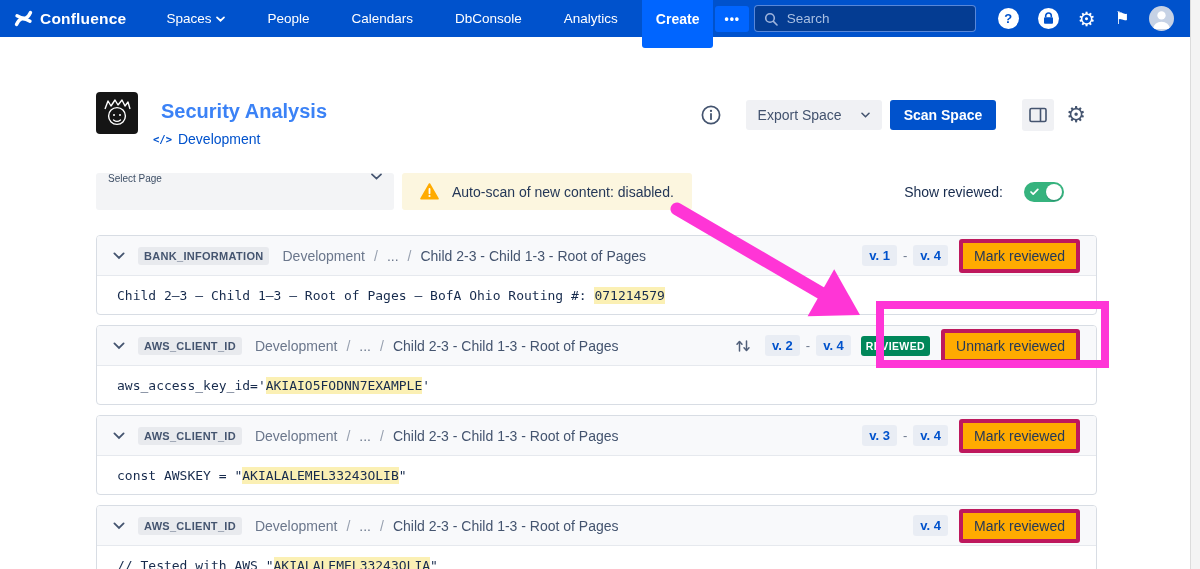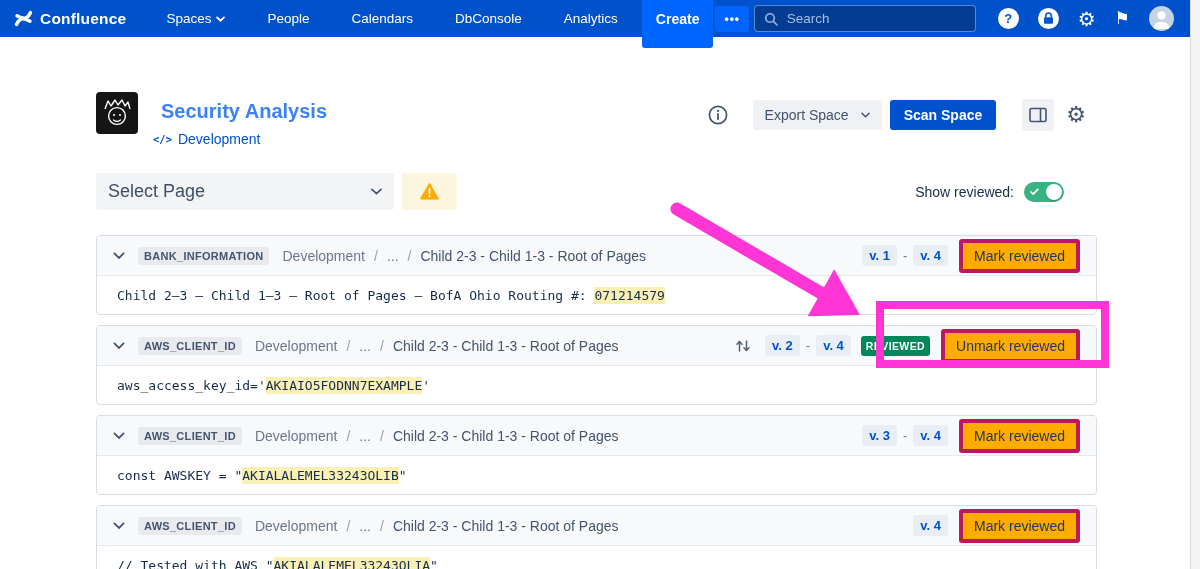--- a/index.html
+++ b/index.html
@@ -63,47 +63,47 @@
   .space-link {
     display:flex; align-items:center; gap:6px; margin-top:3px;
     color:var(--link-blue,#0052CC); font-size:14px; text-decoration:none; cursor:pointer;
   }
   .code-icon { font-family:"DejaVu Sans Mono", monospace; font-size:10.5px; font-weight:700; }
   .header-actions { margin-left:auto; display:flex; align-items:center; margin-top:7px; padding-right:11px; }
   .info-btn { cursor:pointer; margin-right:24px; }
   .btn-subtle {
     background:#F0F1F4; color:#42526E; border:none; border-radius:3px; cursor:pointer;
     font-family:inherit; font-size:14px; font-weight:500; padding:7px 12px;
-    display:flex; align-items:center; gap:12px;
+    display:flex; align-items:center; gap:19px;
   }
   .btn-primary {
     background:var(--nav-blue,#0052CC); color:#fff; border:none; border-radius:3px; cursor:pointer;
     font-family:inherit; font-size:14px; font-weight:600; padding:7px 14px; margin-left:8px;
   }
   .icon-btn {
     width:32px; height:32px; background:#F0F1F4; border:none; border-radius:3px; cursor:pointer;
     display:flex; align-items:center; justify-content:center; margin-left:26px;
   }
   .gear-btn {
     background:transparent; border:none; cursor:pointer; margin-left:12px; padding:0;
     color:#44546F; font-size:22px;
   }
 
   
   .filter-row { margin-top:26px; display:flex; align-items:center; }
   .select-page {
     width:298px; height:37px; background:#F3F4F6; border-radius:3px; cursor:pointer;
-    display:flex; align-items:center; padding:0 12px; color:#3E4F66; font-size:18px;
+    display:flex; padding:0 12px; color:#3E4F66; font-size:10px;
   }
   .select-page .chev-right { margin-left:auto; }
   .warning-banner {
     margin-left:8px; height:37px; background:var(--warning-bg,#FCF6DF); border-radius:3px;
     display:flex; align-items:center; gap:13px; padding:0 18px; font-size:14px; color:#253858;
   }
-  .show-reviewed { margin-left:auto; display:flex; align-items:center; gap:10px; font-size:14px; color:#172B4D; padding-right:33px; }
+  .show-reviewed { margin-left:auto; display:flex; align-items:center; gap:21px; font-size:14px; color:#172B4D; padding-right:33px; }
   .toggle {
     position:relative; width:40px; height:20px; border-radius:10px;
     background:var(--toggle-green,#36B37E); cursor:pointer;
   }
   .toggle .knob {
     position:absolute; right:2px; top:2px; width:16px; height:16px; border-radius:50%;
     background:#fff; box-shadow:0 1px 1px rgba(9,30,66,.25);
   }
   .toggle svg { position:absolute; left:6px; top:6px; }
 
@@ -284,20 +284,21 @@
       </span>
     </div>
     <div class="warning-banner">
       <span>
         <svg width="19" height="17" viewBox="0 0 19 17">
           <path d="M9.5 1 L18 15.7 H1 Z" fill="#FFAB00" stroke="#FFAB00" stroke-width="1.6" stroke-linejoin="round"></path>
           <line x1="9.5" y1="6" x2="9.5" y2="10.3" stroke="#fff" stroke-width="1.8" stroke-linecap="round"></line>
           <circle cx="9.5" cy="13" r="1.1" fill="#fff"></circle>
         </svg>
       </span>
+      <span>Auto-scan of new content: disabled.</span>
     </div>
     <div class="show-reviewed">
       <span>Show reviewed:</span>
       <div class="toggle">
         <svg width="9" height="8" viewBox="0 0 9 8">
             <polyline points="1,4 3.2,6.2 7.8,1.4" stroke="#fff" stroke-width="1.7" fill="none" stroke-linecap="round" stroke-linejoin="round"></polyline>
           </svg>
         <div class="knob"></div>
       </div>
     </div>

